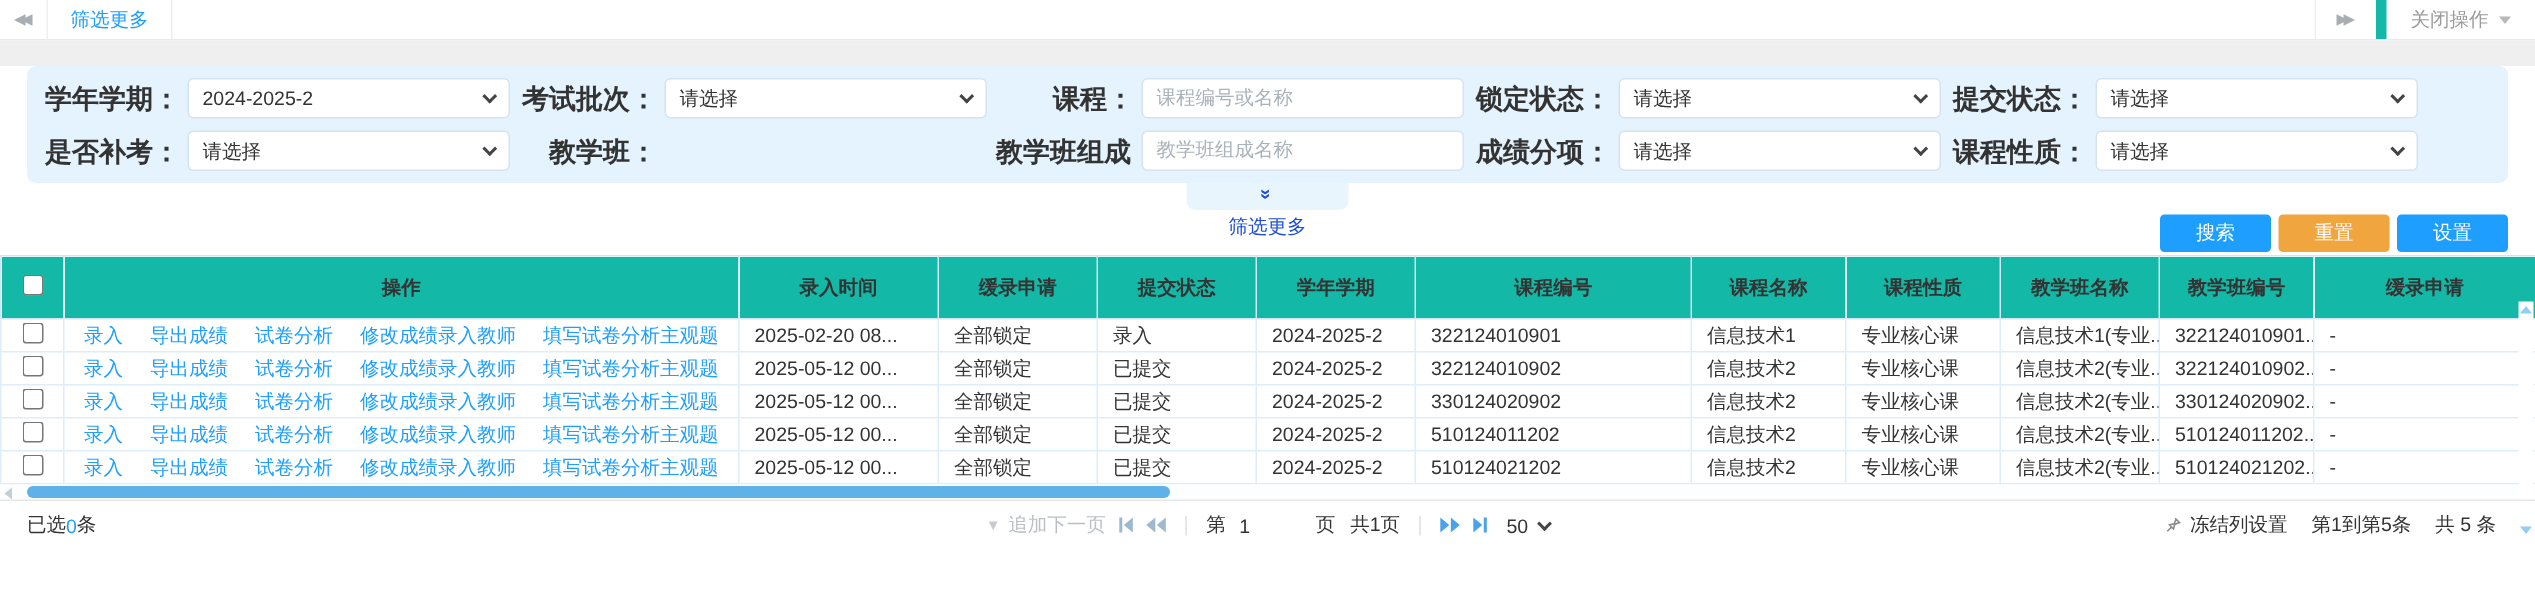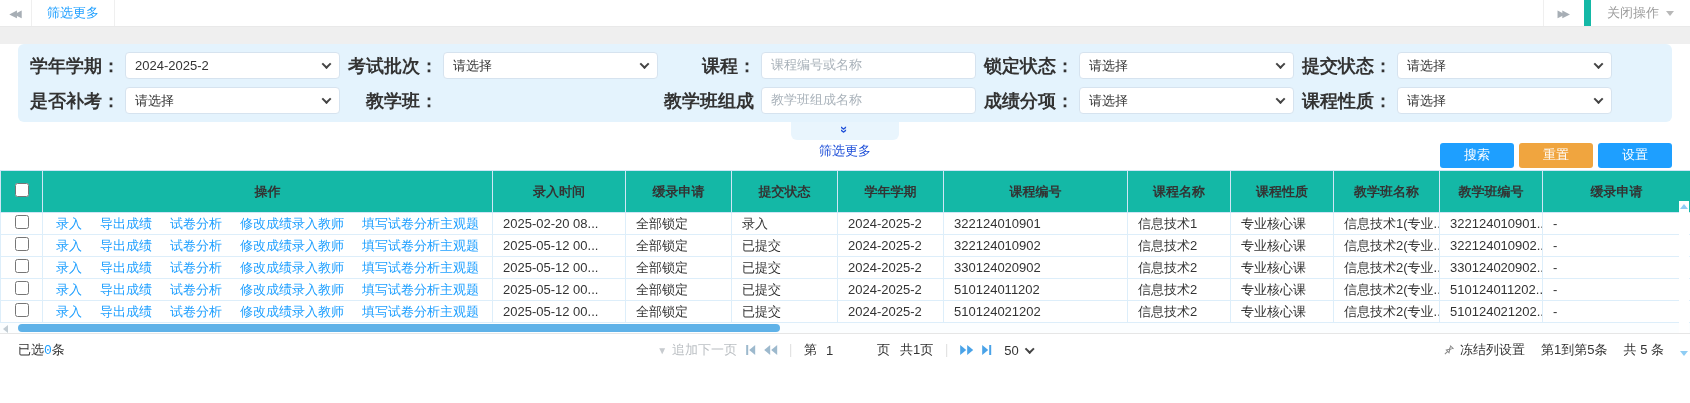--- a/index.html
+++ b/index.html
@@ -73,21 +73,21 @@
     background:#fff; display:flex; flex-direction:column; justify-content:space-between;
     align-items:center; padding:3px 0; }
   .v-arrow-up { width:0; height:0; border-left:4px solid transparent;
     border-right:4px solid transparent; border-bottom:5px solid #8fcdf4; }
   .v-arrow-down { width:0; height:0; border-left:4px solid transparent;
     border-right:4px solid transparent; border-top:5px solid #8fcdf4; }
   
   .footer { height:44px; border-top:1px solid #e6e6e6; position:relative;
     font-size:13px; color:#333; }
   .f-line { height:32px; display:flex; align-items:center; }
-  .f-left { padding-left:18px;font-family:Liberation Mono, monospace; }
+  .f-left { padding-left:18px; }
   .sel-count { color:#1e9fff; }
   .f-center { position:absolute; left:50%; top:0; height:32px; transform:translateX(-50%);
     display:flex; align-items:center; gap:9px; }
   .append-next { display:flex; align-items:center; gap:5px; color:#bcc0c4; cursor:pointer; }
   .append-icon { font-size:10px; color:#c7cbcf; }
   .pg { display:flex; align-items:center; gap:1px; cursor:pointer; }
   .tri { width:0; height:0; border-top:5px solid transparent; border-bottom:5px solid transparent; }
   .tri.l-dis { border-right:6px solid #9db9cd; } .tri.r-en { border-left:6px solid #4aa3e8; }
   .pgbar { width:2px; height:10px; } .pgbar.dis { background:#9db9cd; } .pgbar.en { background:#4aa3e8; }
   .vdiv { width:1px; height:13px; background:#ddd; margin:0 4px; }

